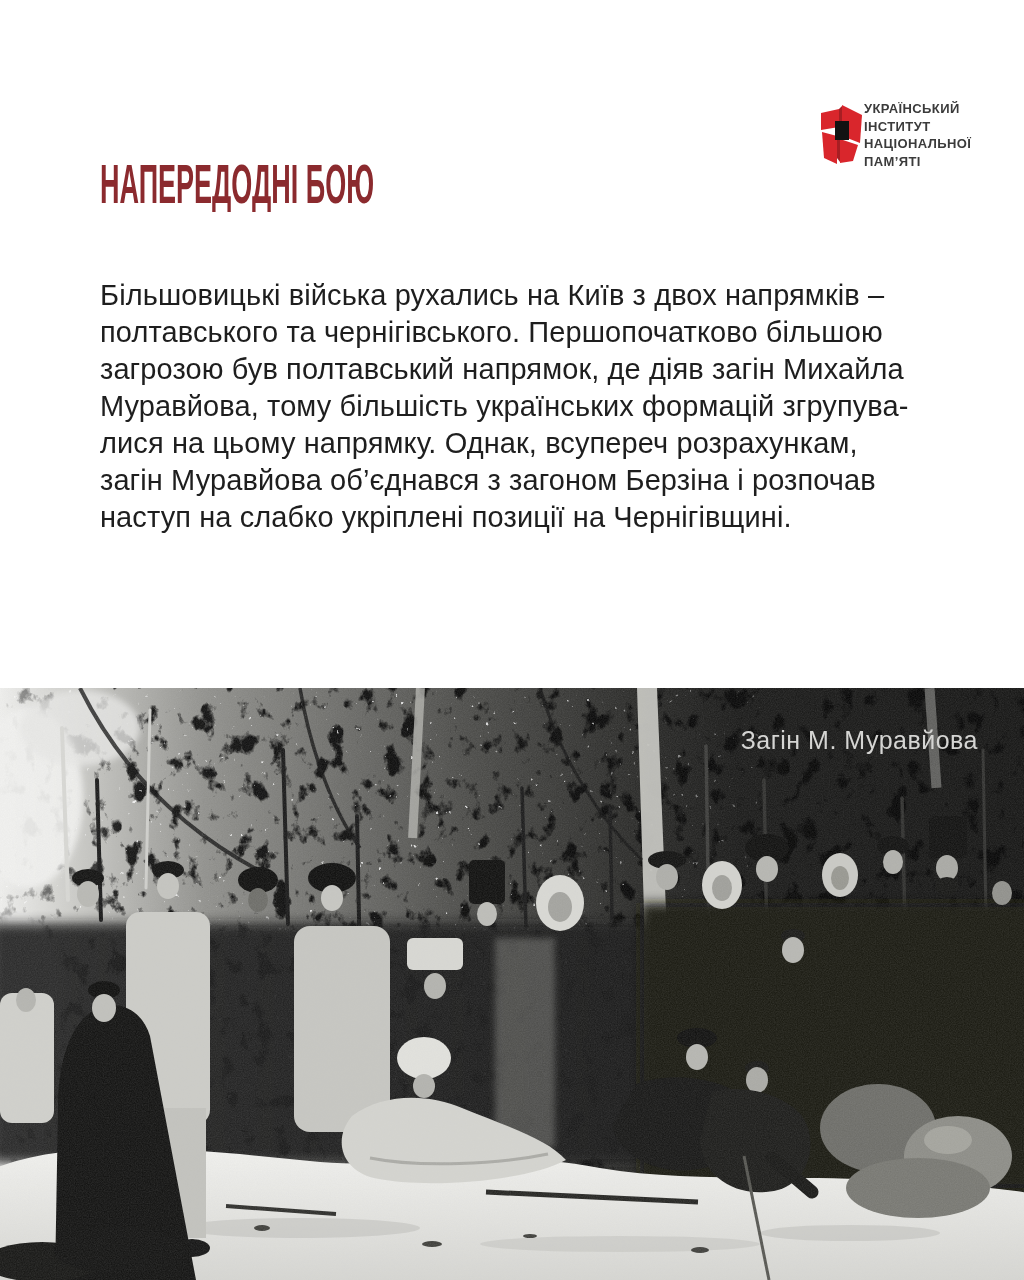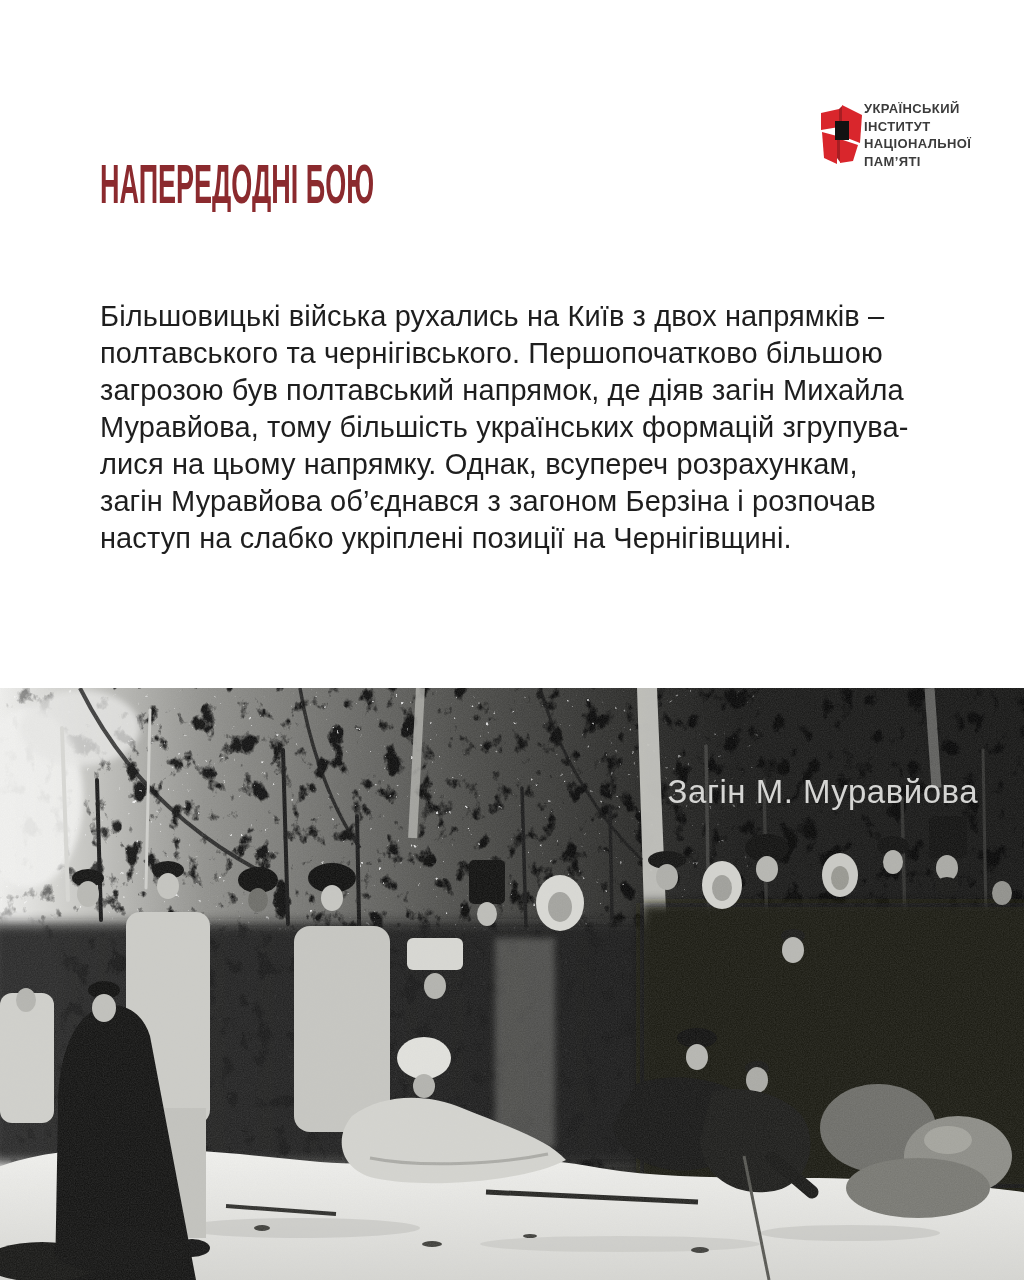--- a/index.html
+++ b/index.html
@@ -46,35 +46,33 @@
   }
 
   
   .body-text{
     position:absolute;left:100px;top:277px;width:860px;
     font-size:29px;
     line-height:37px;
     color:var(--text-dark);
     white-space:pre-line;
     letter-spacing:0.1px;
-    margin-top:21px;
   }
 
   
   .photo{
     position:absolute;left:0;top:688px;width:1024px;height:592px;
     background:#161615;overflow:hidden;
   }
   .photo svg{display:block;}
   .photo-caption{
     position:absolute;top:38px;right:46px;
-    font-size:33px;
+    font-size:25px;
     letter-spacing:0.5px;
     color:var(--caption-gray);
-    margin-top:47px;
   }
 </style>
 </head>
 <body>
 
 <div class="page">
 
   <div class="logo">
     <svg class="logo-mark" viewBox="0 0 43 64" aria-hidden="true">
       <polygon points="1,10 19,6 19,24 1,27" fill="#d9262c"></polygon>

